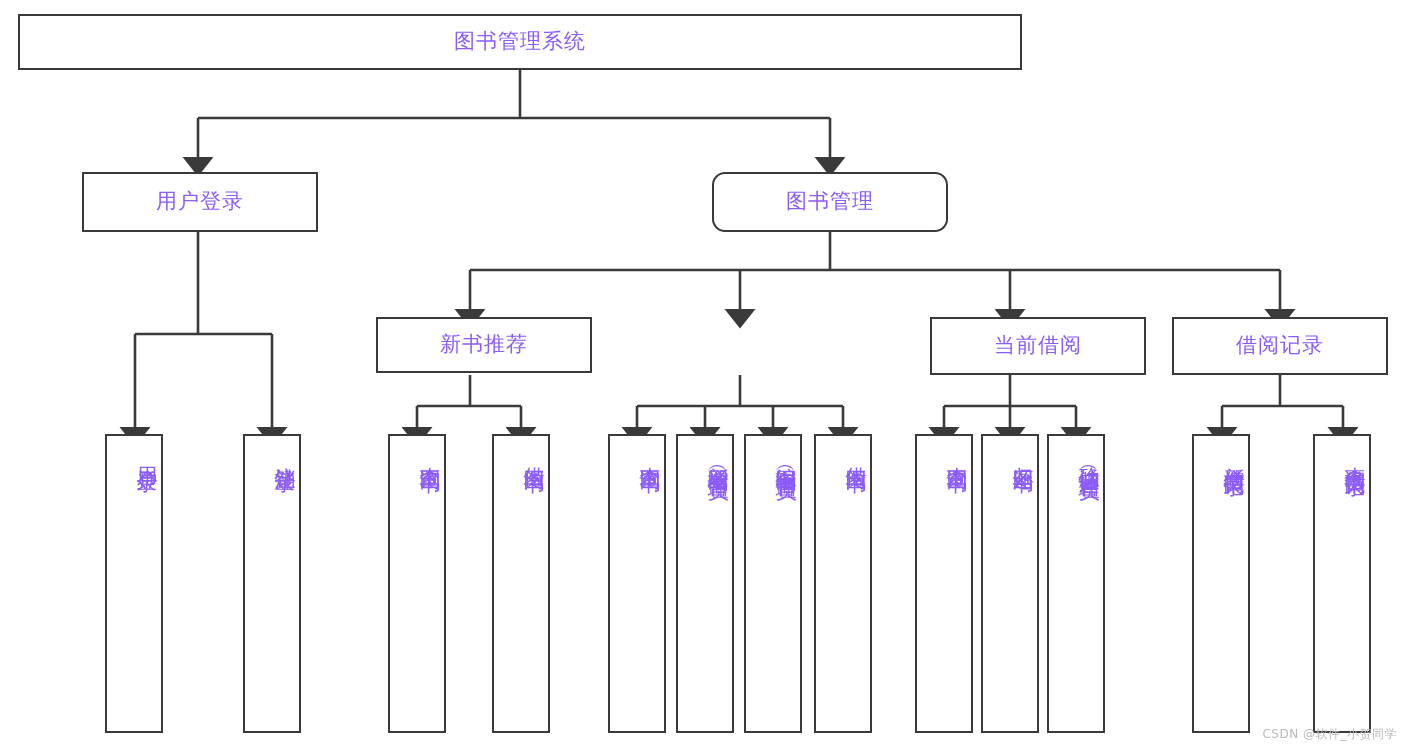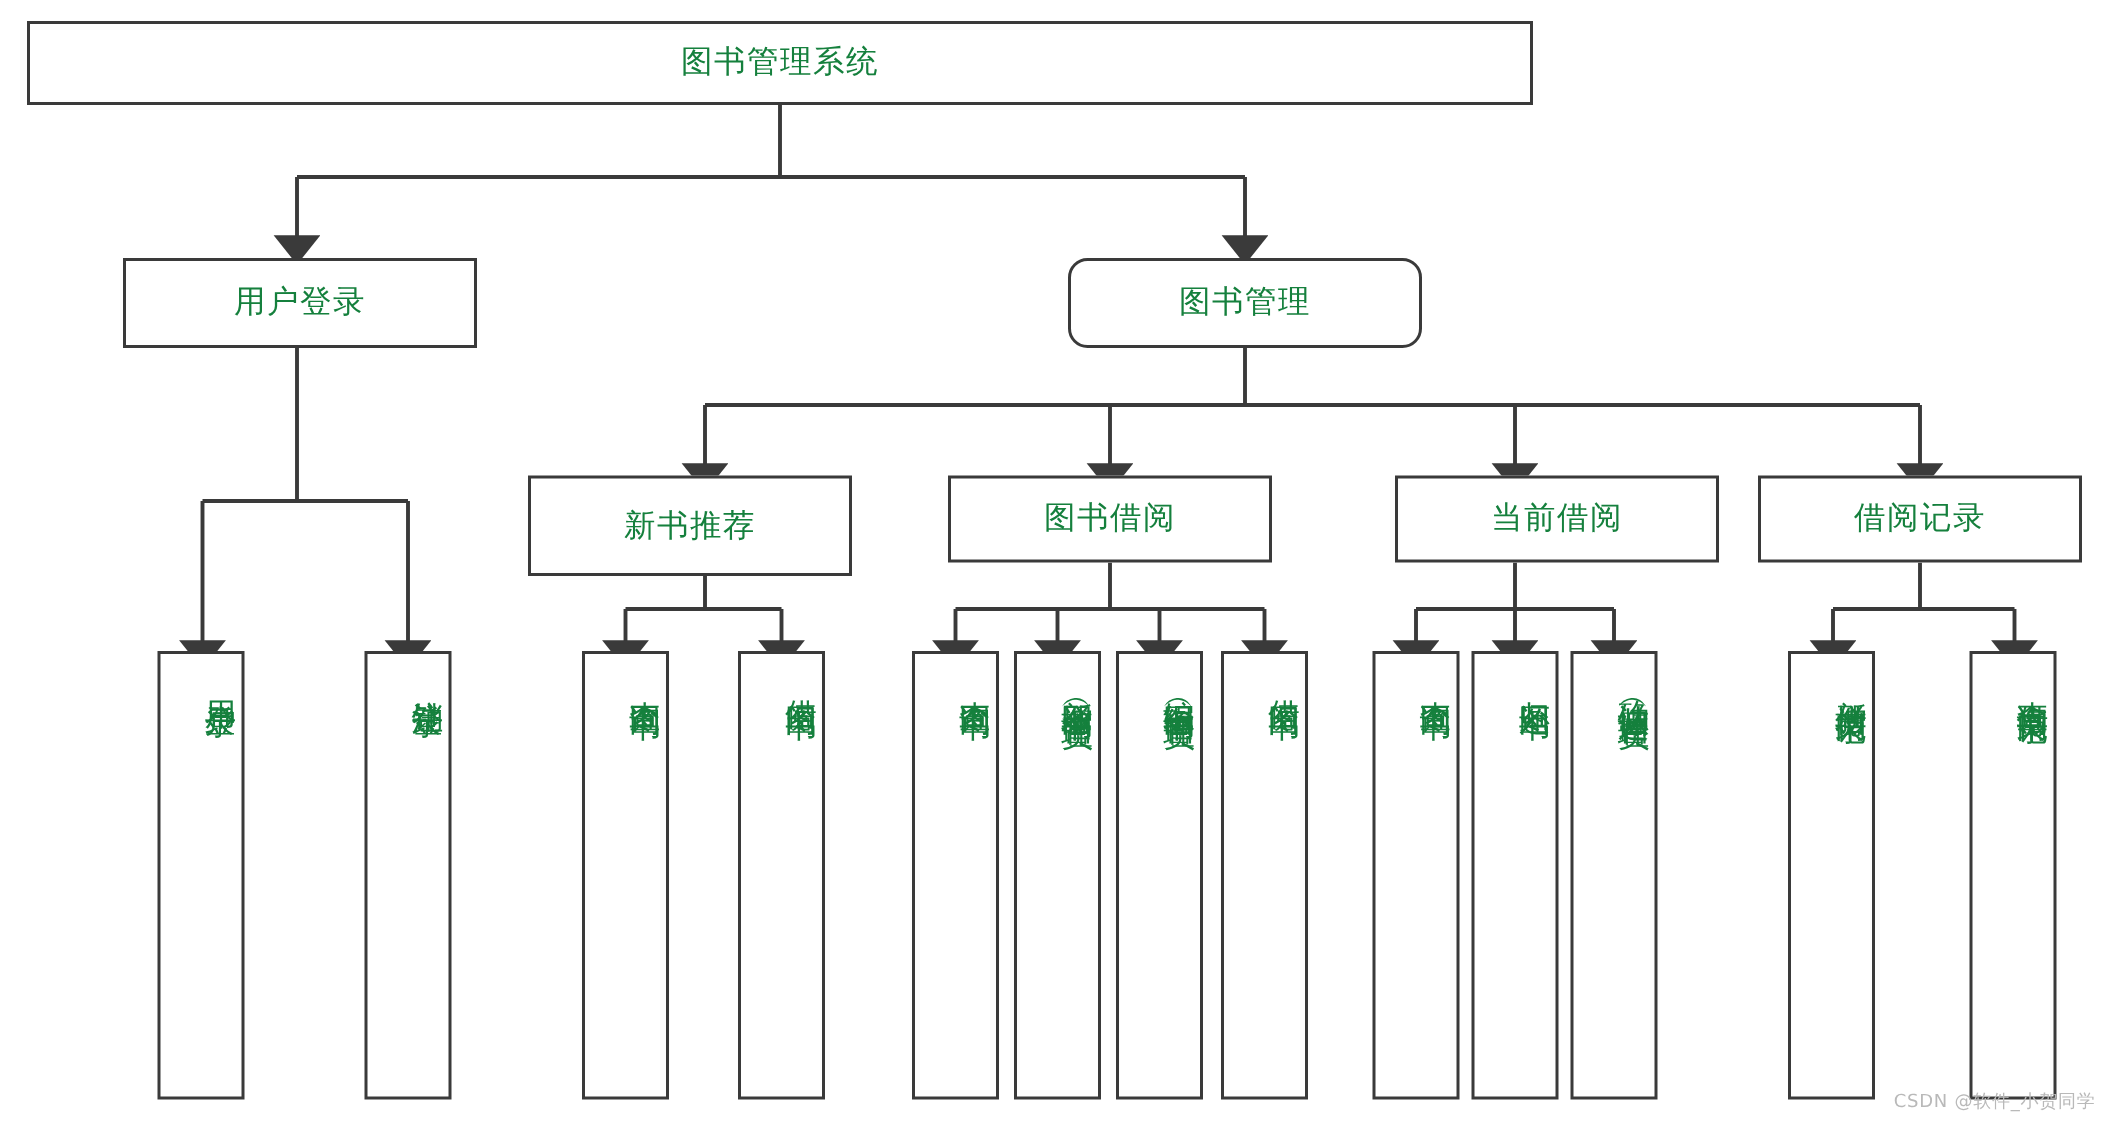--- a/index.html
+++ b/index.html
@@ -3,21 +3,21 @@
 <meta charset="utf-8">
 <style>
   html,body{margin:0;padding:0;background:#ffffff;}
   body{width:1405px;height:747px;overflow:hidden;
        font-family:"DejaVu Sans","Liberation Sans",sans-serif;}
   #stage{position:relative;width:1405px;height:747px;background:#fff;}
   svg#wires{position:absolute;left:0;top:0;width:1405px;height:747px;}
 
   .node{position:absolute;box-sizing:border-box;background:#ffffff;
         border:2px solid #3a3a3a;display:flex;align-items:center;
-        justify-content:center;color:#15803d;}
+        justify-content:center;color:#8b5cf6;}
   .node.horiz{font-size:21px;line-height:1.2;letter-spacing:1px;}
   .node.root{font-size:21px;}
   .node.vert{writing-mode:vertical-rl;text-orientation:upright;
              font-size:21px;line-height:1.35;letter-spacing:2px;
              padding-top:14px;padding-bottom:14px;
              align-items:flex-start;justify-content:flex-start;}
   .node.vert > span{display:block;}
 
   #watermark{position:absolute;right:8px;bottom:4px;font-size:12px;
              color:#b9b9b9;letter-spacing:.5px;white-space:nowrap;
@@ -82,25 +82,22 @@
     <span>图书管理系统</span>
   </div>
 
   <div class="node horiz" style="left:82px;top:172px;width:236px;height:60px;">
     <span>用户登录</span>
   </div>
   <div class="node horiz" style="left:712px;top:172px;width:236px;height:60px;border-radius:13px;">
     <span>图书管理</span>
   </div>
 
-  <div class="node horiz" style="left:352px;top:317px;width:216px;height:67px;">
+  <div class="node horiz" style="left:376px;top:317px;width:216px;height:56px;">
     <span>新书推荐</span>
-  </div>
-  <div class="node horiz" style="left:632px;top:317px;width:216px;height:58px;">
-    <span>图书借阅</span>
   </div>
   <div class="node horiz" style="left:902px;top:317px;width:216px;height:58px;margin-left:28px;">
     <span>当前借阅</span>
   </div>
   <div class="node horiz" style="left:1172px;top:317px;width:216px;height:58px;">
     <span>借阅记录</span>
   </div>
 
   <div class="node vert" style="left:105px;top:434px;width:58px;height:299px;">
     <span>用户登录</span>

